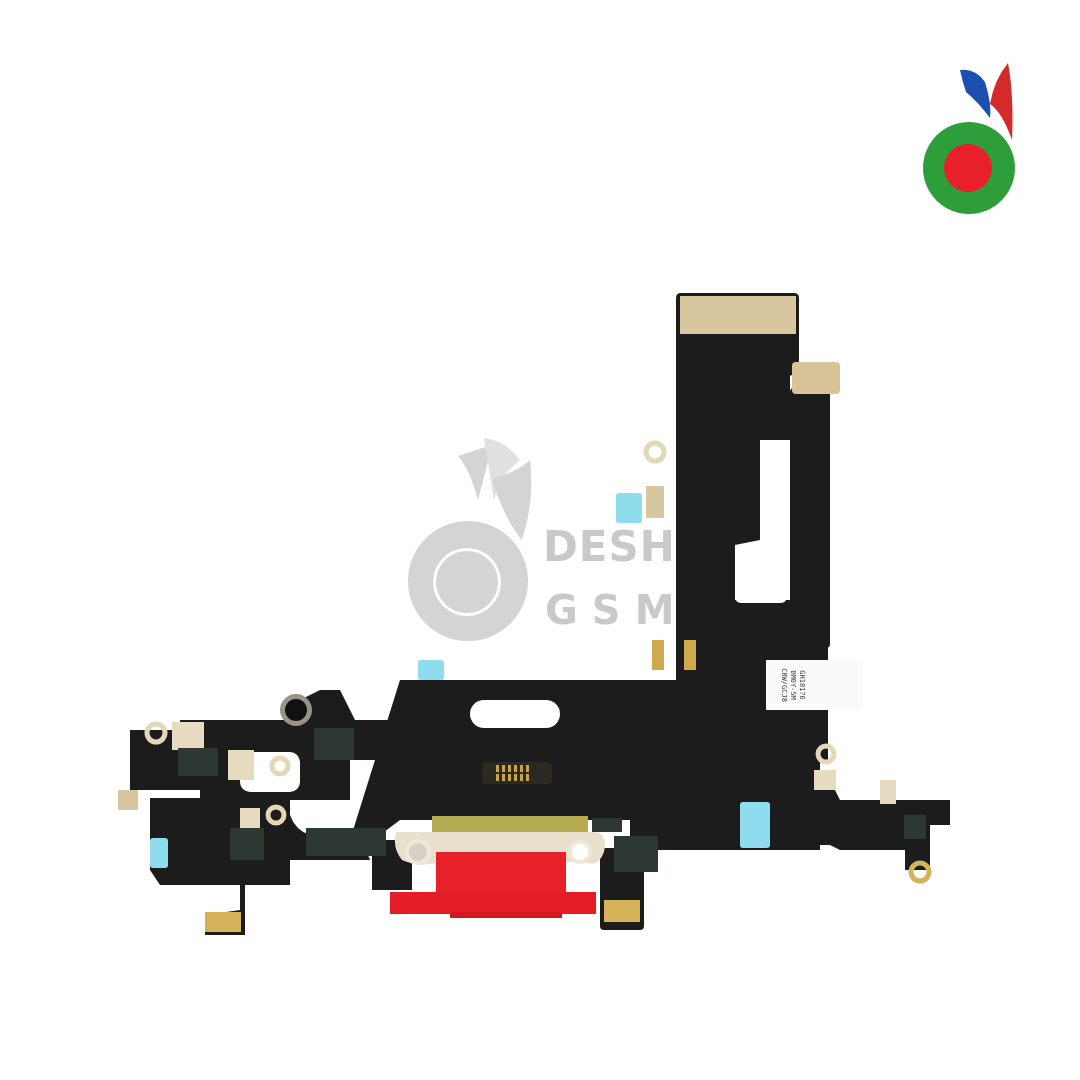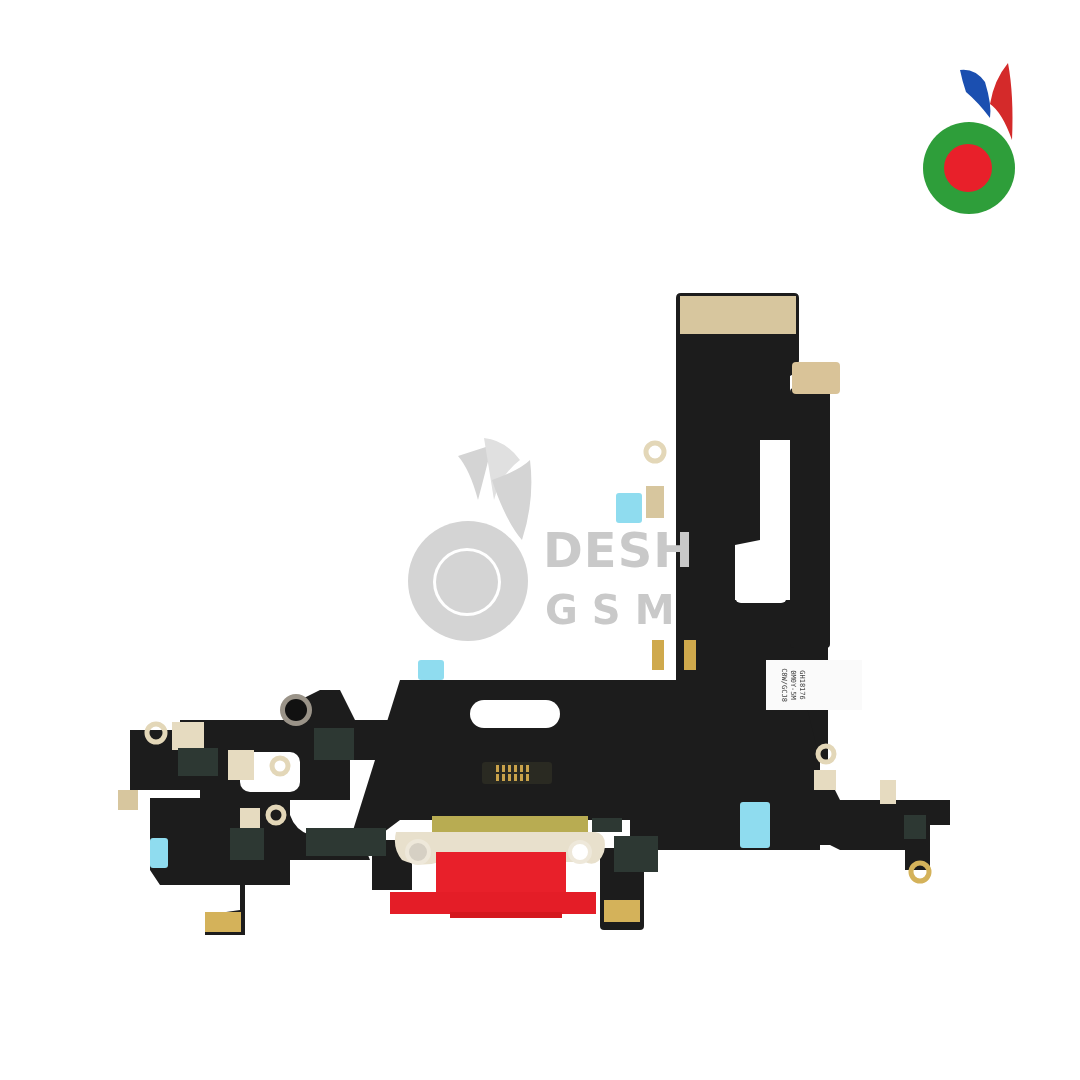--- a/index.html
+++ b/index.html
@@ -1,19 +1,19 @@
 <!DOCTYPE html>
 <html><head>
 <meta charset="utf-8">
 <style>
   html, body { margin: 0; padding: 0; background: #ffffff; }
   body { width: 1080px; height: 1080px; position: relative; overflow: hidden; font-family: "Liberation Sans", sans-serif; }
   .canvas { position: absolute; left: 0; top: 0; width: 1080px; height: 1080px; }
   .wm-text { position: absolute; color: #c9c9c9; font-family: "DejaVu Sans", sans-serif; }
-  .wm-desh { left: 543px; top: 526px; font-size: 48px; font-weight: bold; letter-spacing: 1px; line-height: 1; }
+  .wm-desh { left: 543px; top: 526px; font-size: 42px; font-weight: bold; letter-spacing: 1px; line-height: 1; }
   .wm-gsm { left: 545px; top: 590px; font-size: 40px; letter-spacing: 14px; line-height: 1; font-weight: bold; }
   .label { position: absolute; left: 766px; top: 660px; width: 96px; height: 50px; background: #fafafa; }
   .label-text { position: absolute; left: 2px; top: 4px; width: 50px; height: 42px; transform: rotate(90deg); transform-origin: center; font-family: "DejaVu Sans Mono", monospace; font-size: 7px; color: #444; line-height: 9px; display: flex; flex-direction: column; align-items: center; justify-content: center; }
 </style>
 </head>
 <body>
 
 <div class="canvas">
   <svg width="1080" height="1080" viewBox="0 0 1080 1080" xmlns="http://www.w3.org/2000/svg">
 

